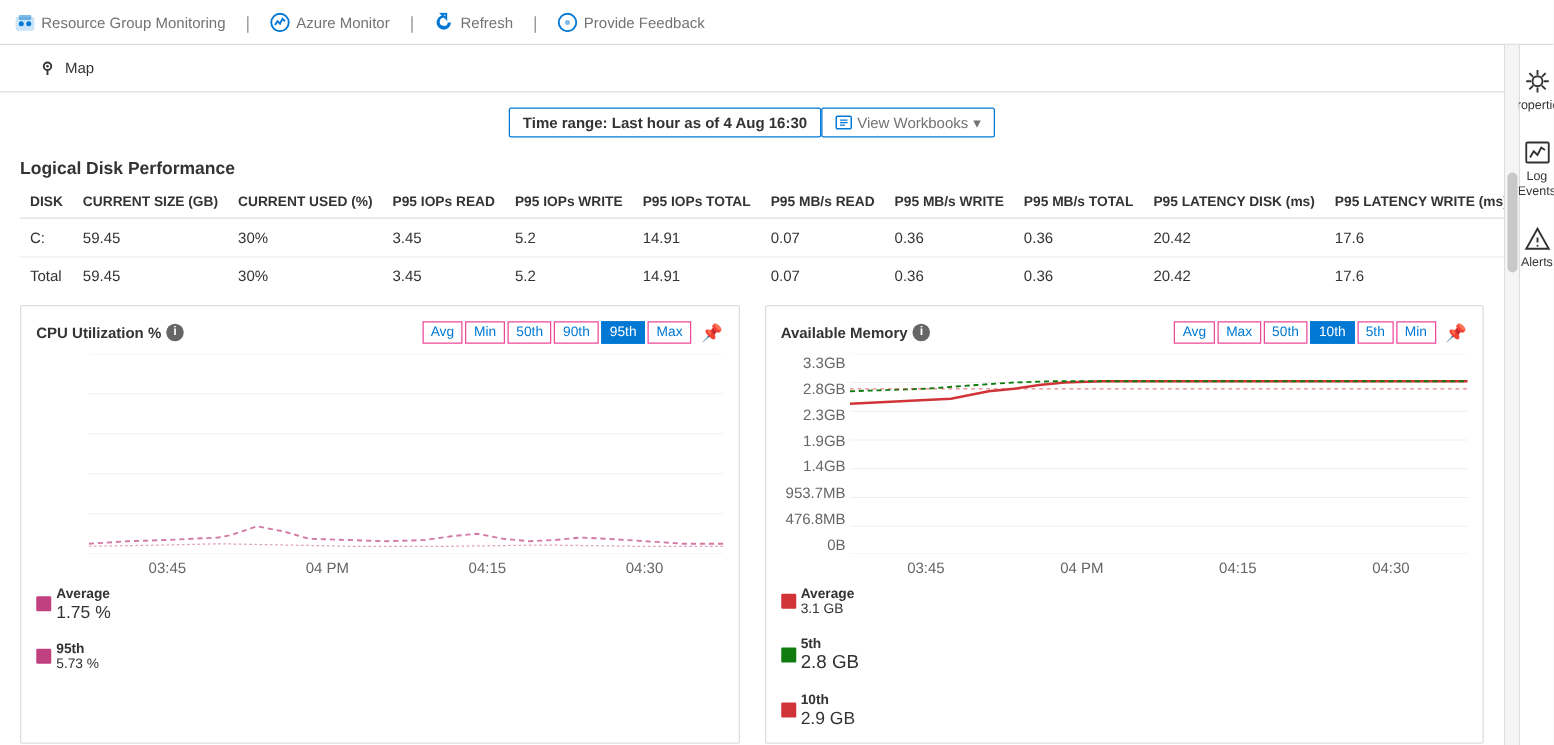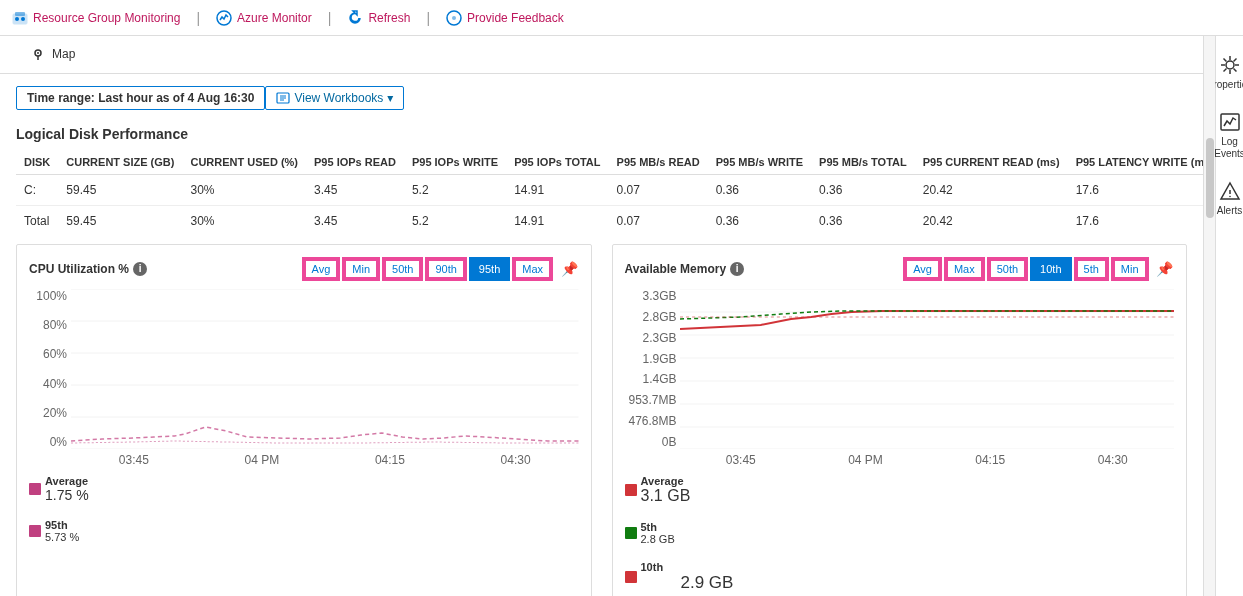--- a/index.html
+++ b/index.html
@@ -11,21 +11,21 @@
       padding: 6px 12px;
       display: flex;
       align-items: center;
       gap: 16px;
       height: 36px;
     }
     .top-bar-item {
       display: flex;
       align-items: center;
       gap: 5px;
-      color: #be185d;
+      color: #737373;
       cursor: pointer;
       font-size: 13px;
     }
     .top-bar-separator {
       color: #999;
       font-size: 14px;
     }
 
     .main-container {
       display: flex;
@@ -63,41 +63,41 @@
       font-weight: 600;
     }
 
     .performance-content {
       padding: 12px 16px;
     }
 
     .time-range-bar {
       display: flex;
       align-items: center;
-      justify-content: flex-start;
+      justify-content: center;
       margin-bottom: 16px;
     }
     .time-range-btn {
       border: 1px solid #0078d4;
       background: #fff;
       color: #333;
       padding: 4px 10px;
       border-radius: 2px;
       cursor: pointer;
       font-size: 12px;
     }
     .time-range-btn span { font-weight: 600; }
 
     .view-workbooks-btn {
       display: flex;
       align-items: center;
       gap: 4px;
       background: #fff;
       border: 1px solid #0078d4;
-      color: #0369a1;
+      color: #737373;
       padding: 4px 10px;
       border-radius: 2px;
       cursor: pointer;
       font-size: 12px;
     }
 
     .section-title {
       font-size: 14px;
       font-weight: 600;
       margin-bottom: 8px;
@@ -155,21 +155,21 @@
       align-items: center;
       gap: 4px;
     }
     .chart-controls {
       display: flex;
       align-items: center;
       gap: 2px;
     }
     .chart-btn {
       padding: 2px 6px;
-      border: 4px solid #ec4899;
+      border: 1px solid #ec4899;
       background: #fff;
       cursor: pointer;
       font-size: 11px;
       color: #0078d4;
     }
     .chart-btn.active {
       background: #0078d4;
       color: #fff;
       border-color: #0078d4;
     }
@@ -339,21 +339,21 @@
           <tr>
             <th>DISK</th>
             <th>CURRENT SIZE (GB)</th>
             <th>CURRENT USED (%)</th>
             <th>P95 IOPs READ</th>
             <th>P95 IOPs WRITE</th>
             <th>P95 IOPs TOTAL</th>
             <th>P95 MB/s READ</th>
             <th>P95 MB/s WRITE</th>
             <th>P95 MB/s TOTAL</th>
-            <th>P95 CURRENT READ (ms)</th>
+            <th>P95 LATENCY DISK (ms)</th>
             <th>P95 LATENCY WRITE (ms)</th>
 
           </tr>
         </thead>
         <tbody id="disk-table-body">
         <tr>
               <td>C:</td>
               <td>59.45</td>
               <td>30%</td>
               <td>3.45</td>
@@ -394,28 +394,20 @@
               <button class="chart-btn">Min</button>
               <button class="chart-btn">50th</button>
               <button class="chart-btn">90th</button>
               <button class="chart-btn active">95th</button>
               <button class="chart-btn">Max</button>
               <span class="pin-icon">📌</span>
             </div>
           </div>
 
           <div style="position:relative; margin-left:42px;">
-            <div style="position:absolute; left:-42px; top:0; height:160px; display:flex; flex-direction:column; justify-content:space-between; font-size:10px; color:#666; text-align:right; width:38px;">
-              <span>100%</span>
-              <span>80%</span>
-              <span>60%</span>
-              <span>40%</span>
-              <span>20%</span>
-              <span>0%</span>
-            </div>
             <svg width="100%" height="160" viewBox="0 0 490 160" preserveAspectRatio="none" style="display:block;">
               <line x1="0" y1="0" x2="490" y2="0" stroke="#e5e5e5" stroke-width="0.5"></line>
               <line x1="0" y1="32" x2="490" y2="32" stroke="#e5e5e5" stroke-width="0.5"></line>
               <line x1="0" y1="64" x2="490" y2="64" stroke="#e5e5e5" stroke-width="0.5"></line>
               <line x1="0" y1="96" x2="490" y2="96" stroke="#e5e5e5" stroke-width="0.5"></line>
               <line x1="0" y1="128" x2="490" y2="128" stroke="#e5e5e5" stroke-width="0.5"></line>
               <line x1="0" y1="160" x2="490" y2="160" stroke="#e5e5e5" stroke-width="0.5"></line>
 
               <polyline points="0,152 30,150 60,149 80,148 100,147 110,145 130,138 150,142 170,148 200,149 230,150 260,149 280,146 300,144 320,148 340,150 360,149 380,147 400,148 430,150 460,152 490,152" fill="none" stroke="#c04080" stroke-width="1.5" stroke-dasharray="4,3" opacity="0.7"></polyline>
 
@@ -497,35 +489,35 @@
               <span>04:15</span>
               <span>04:30</span>
             </div>
           </div>
 
           <div class="chart-legend" style="margin-top:8px;">
             <div class="legend-item">
               <div class="legend-color" style="background:#d13438;"></div>
               <div>
                 <div style="font-size:11px; font-weight:600;">Average</div>
-                <div style="font-size:16px;">3.1 GB</div>
+                <div style="font-size:11px;">3.1 GB</div>
               </div>
             </div>
             <div class="legend-item">
               <div class="legend-color" style="background:#107c10;"></div>
               <div>
                 <div style="font-size:11px; font-weight:600;">5th</div>
-                <div style="font-size:11px;">2.8 GB</div>
+                <div style="font-size:15px;">2.8 GB</div>
               </div>
             </div>
             <div class="legend-item">
               <div class="legend-color" style="background:#d13438;"></div>
               <div>
                 <div style="font-size:11px; font-weight:600;">10th</div>
-                <div style="font-size:17px;margin-left:40px;">2.9 GB</div>
+                <div style="font-size:14px;">2.9 GB</div>
               </div>
             </div>
           </div>
         </div>
 
       </div>
     </div>
   </div>
 
   <div class="scrollbar-area">

